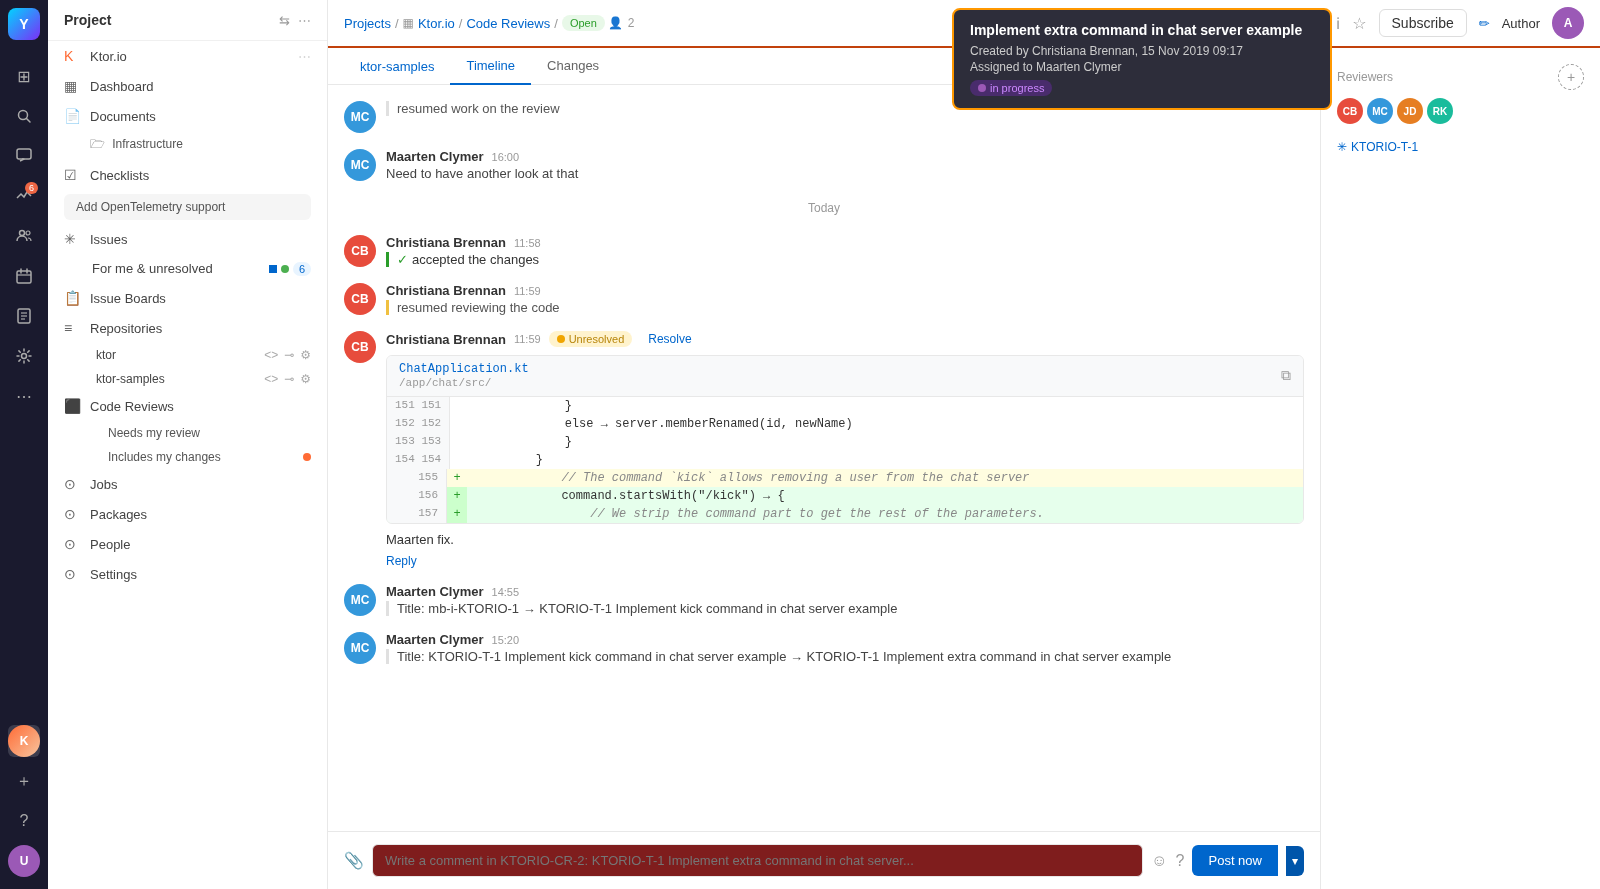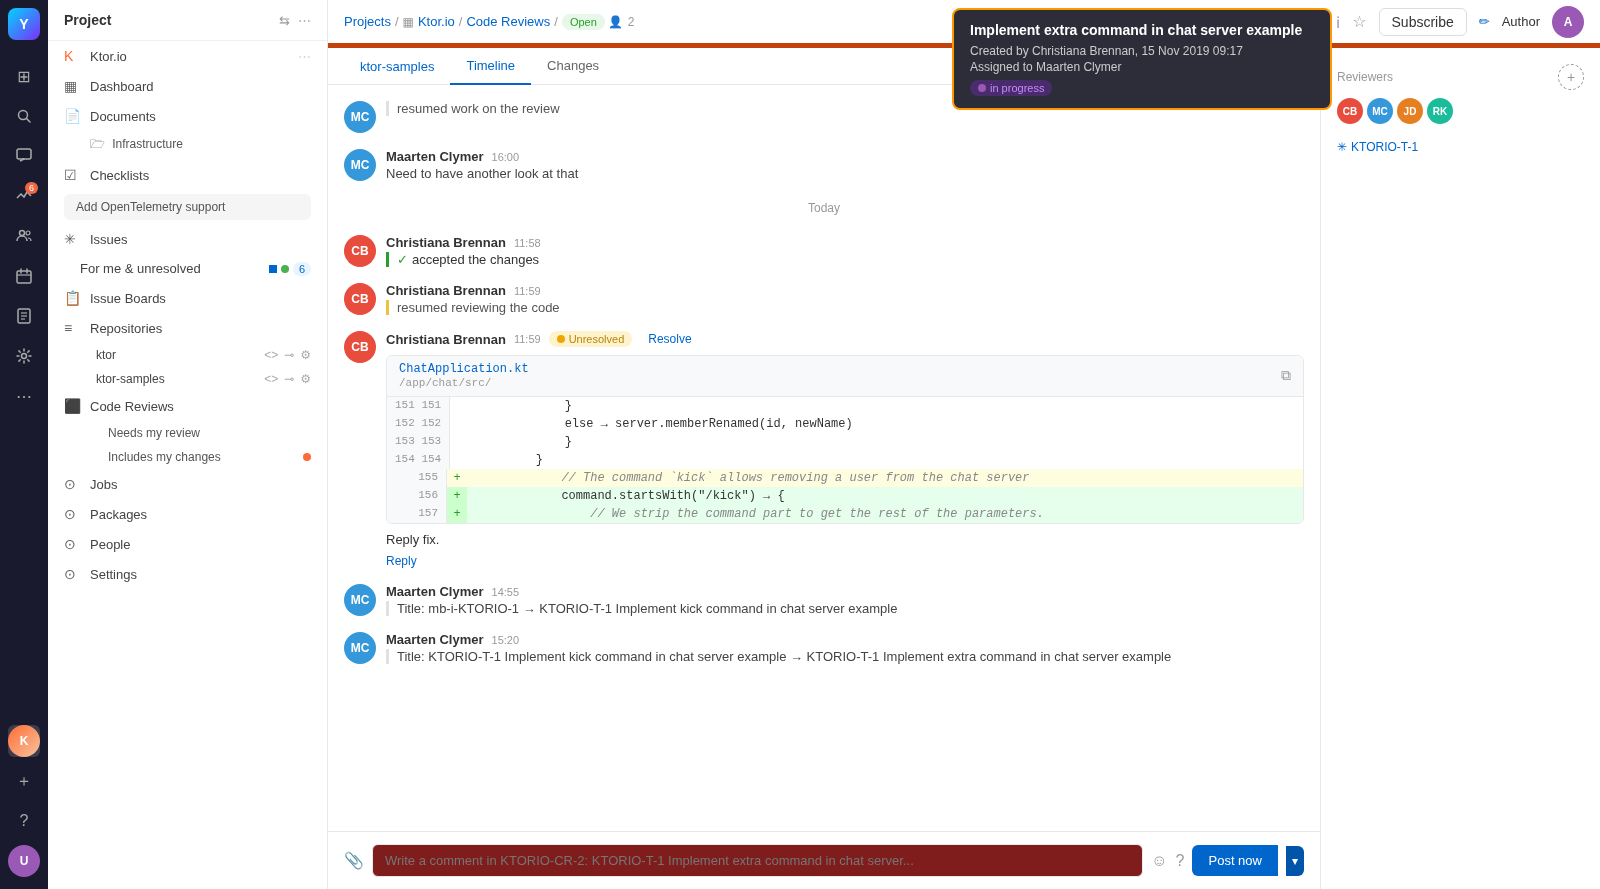--- a/index.html
+++ b/index.html
@@ -84,21 +84,21 @@
       flex: 1;
       display: flex;
       flex-direction: column;
       overflow: hidden;
     }
 
     
     .topbar {
       height: 48px;
       background: white;
-      border-bottom: 5px solid #c2410c;
+      border-bottom: 2px solid #c2410c;
       display: flex;
       align-items: center;
       padding: 0 16px;
       gap: 20px;
       flex-shrink: 0;
     }
     .breadcrumb { display: flex; align-items: center; gap: 4px; font-size: 13px; color: #666; }
     .breadcrumb a { color: #0066cc; text-decoration: none; }
     .breadcrumb .sep { color: #999; }
     .breadcrumb .badge-open { background: #e8f8e8; color: #2a9d2a; border-radius: 10px; padding: 2px 8px; font-size: 11px; font-weight: 500; }
@@ -365,21 +365,21 @@
     <span class="icon">☑</span>
     <span class="label">Checklists</span>
   </div>
   <div class="sidebar-tag">
     <span class="sidebar-tag-text">Add OpenTelemetry support</span>
   </div>
   <div class="sidebar-item">
     <span class="icon">✳</span>
     <span class="label">Issues</span>
   </div>
-  <div class="sidebar-item" style="padding-left:32px;">
+  <div class="sidebar-item" style="padding-left:32px;margin-left:12px;">
     <span class="label">For me &amp; unresolved</span>
     <span style="display:flex;gap:4px;align-items:center;">
       <span style="width:8px;height:8px;background:#0066cc;border-radius:50;display:inline-block;"></span>
       <span style="width:8px;height:8px;background:#4caf50;border-radius:50%;display:inline-block;"></span>
       <span class="badge-blue">6</span>
     </span>
   </div>
   <div class="sidebar-item">
     <span class="icon">📋</span>
     <span class="label">Issue Boards</span>
@@ -596,21 +596,21 @@
                 <span class="code-line-nums">156</span>
                 <span class="code-line-sign" style="color:#2a9d2a;">+</span>
                 <span class="code-line-content">            command.startsWith("/kick") → {</span>
               </div>
               <div class="code-line added">
                 <span class="code-line-nums">157</span>
                 <span class="code-line-sign" style="color:#2a9d2a;">+</span>
                 <span class="code-line-content" style="color:#888;font-style:italic;">                // We strip the command part to get the rest of the parameters.</span>
               </div>
             </div>
-            <p class="please-fix">Reply fix.</p>
+            <p class="please-fix">Maarten fix.</p>
             <a class="reply-link">Reply</a>
           </div>
         </div>
 
         <div class="timeline-msg">
           <div class="msg-avatar av-mc">MC</div>
           <div class="msg-content">
             <div class="msg-header">
               <span class="msg-author">Maarten Clymer</span>
               <span class="msg-time">14:55</span>

